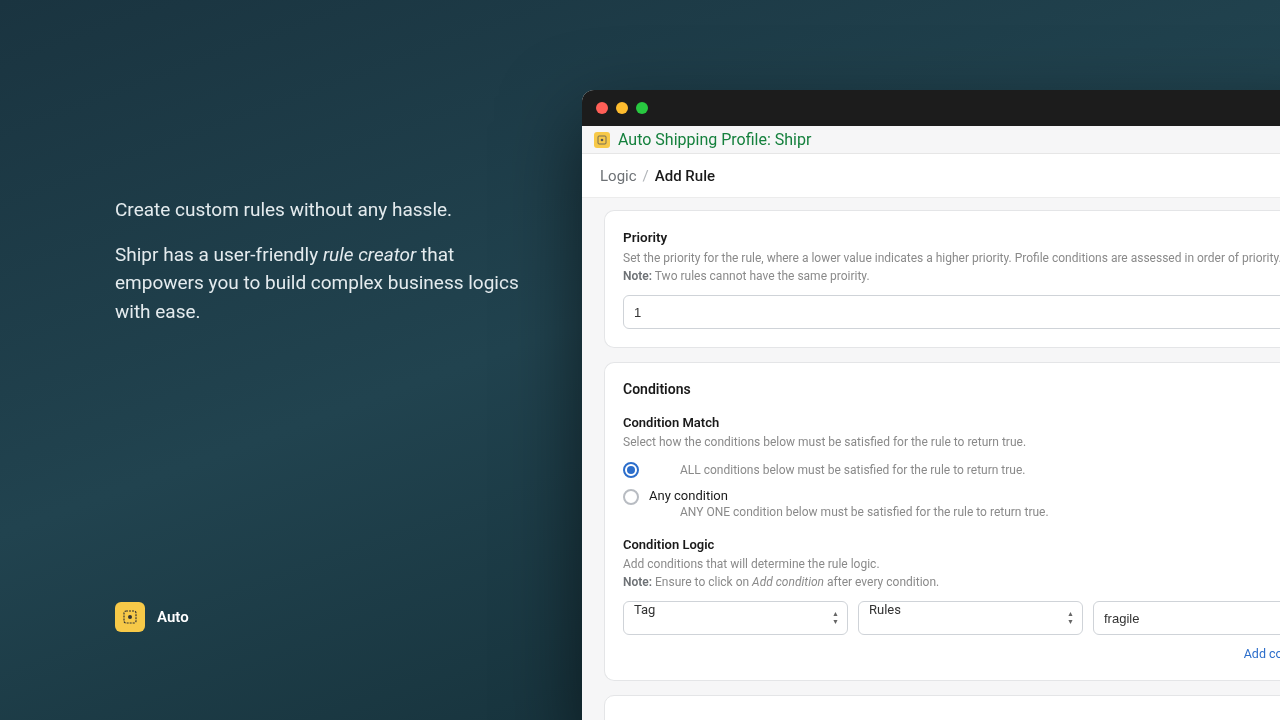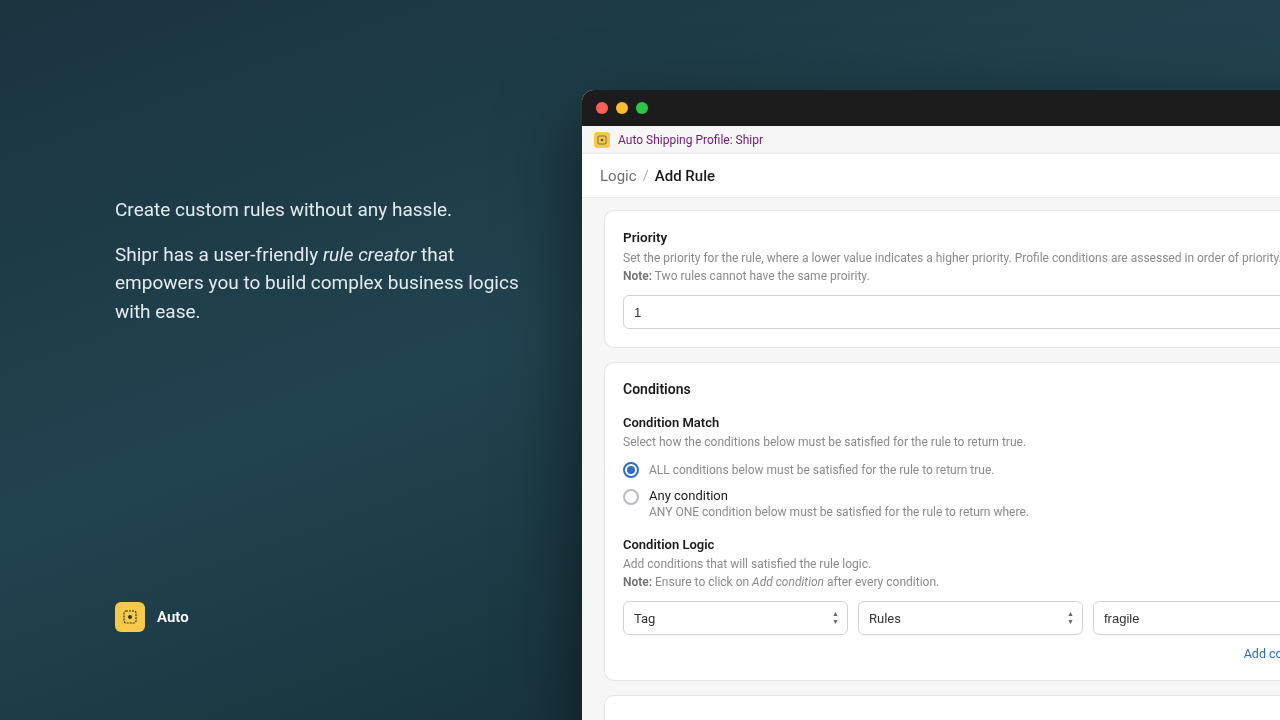--- a/index.html
+++ b/index.html
@@ -95,22 +95,22 @@
     border-bottom: 1px solid #e6e6e6;
   }
   .app-header-icon {
     width: 16px; height: 16px;
     background: #f7c948;
     border-radius: 3px;
     display: flex; align-items: center; justify-content: center;
     font-size: 9px;
   }
   .app-header-title {
-    font-size: 12px;
-    color: #701a75;
+    font-size: 16px;
+    color: #15803d;
   }
 
   .breadcrumb-row {
     height: 44px;
     display: flex;
     align-items: center;
     padding: 0 18px;
     gap: 6px;
     border-bottom: 1px solid #ececec;
     background: #fff;
@@ -197,35 +197,35 @@
     background: #2c6ecb;
   }
   .radio-body .rlabel {
     font-size: 13px;
     color: #1a1a1a;
   }
   .radio-body .rdesc {
     font-size: 12px;
     color: #8a8a8a;
     margin-top: 2px;
+    margin-left: 31px;
   }
 
   .logic-row {
     display: flex;
     gap: 10px;
     margin-top: 10px;
   }
   .select {
     position: relative;
     height: 34px;
     border: 1px solid #cfd3d8;
     border-radius: 6px;
     background: #fff;
     display: flex;
-    align-items: center;
     padding: 0 26px 0 10px;
     font-size: 13px;
     color: #333;
   }
   .select .chev {
     position: absolute;
     right: 8px;
     top: 50%;
     transform: translateY(-50%);
     display: flex;
@@ -327,29 +327,29 @@
           <div class="radio-circle selected"></div>
           <div class="radio-body">
             <div class="rdesc">ALL conditions below must be satisfied for the rule to return true.</div>
           </div>
         </div>
 
         <div class="radio-row">
           <div class="radio-circle"></div>
           <div class="radio-body">
             <div class="rlabel">Any condition</div>
-            <div class="rdesc">ANY ONE condition below must be satisfied for the rule to return where.</div>
+            <div class="rdesc">ANY ONE condition below must be satisfied for the rule to return true.</div>
           </div>
         </div>
       </div>
 
       <div class="sub-block">
         <div class="sub-label">Condition Logic</div>
         <div class="section-desc">
-          <span>Add conditions that will satisfied the rule logic.</span><br>
+          <span>Add conditions that will determine the rule logic.</span><br>
           <strong>Note:</strong><span> Ensure to click on </span><em>Add condition</em><span> after every condition.</span>
         </div>
 
         <div class="logic-row">
           <div class="select" style="width:225px;">
             <span>Tag</span>
             <div class="chev">
                 <span>▲</span>
                 <span>▼</span>
               </div>

